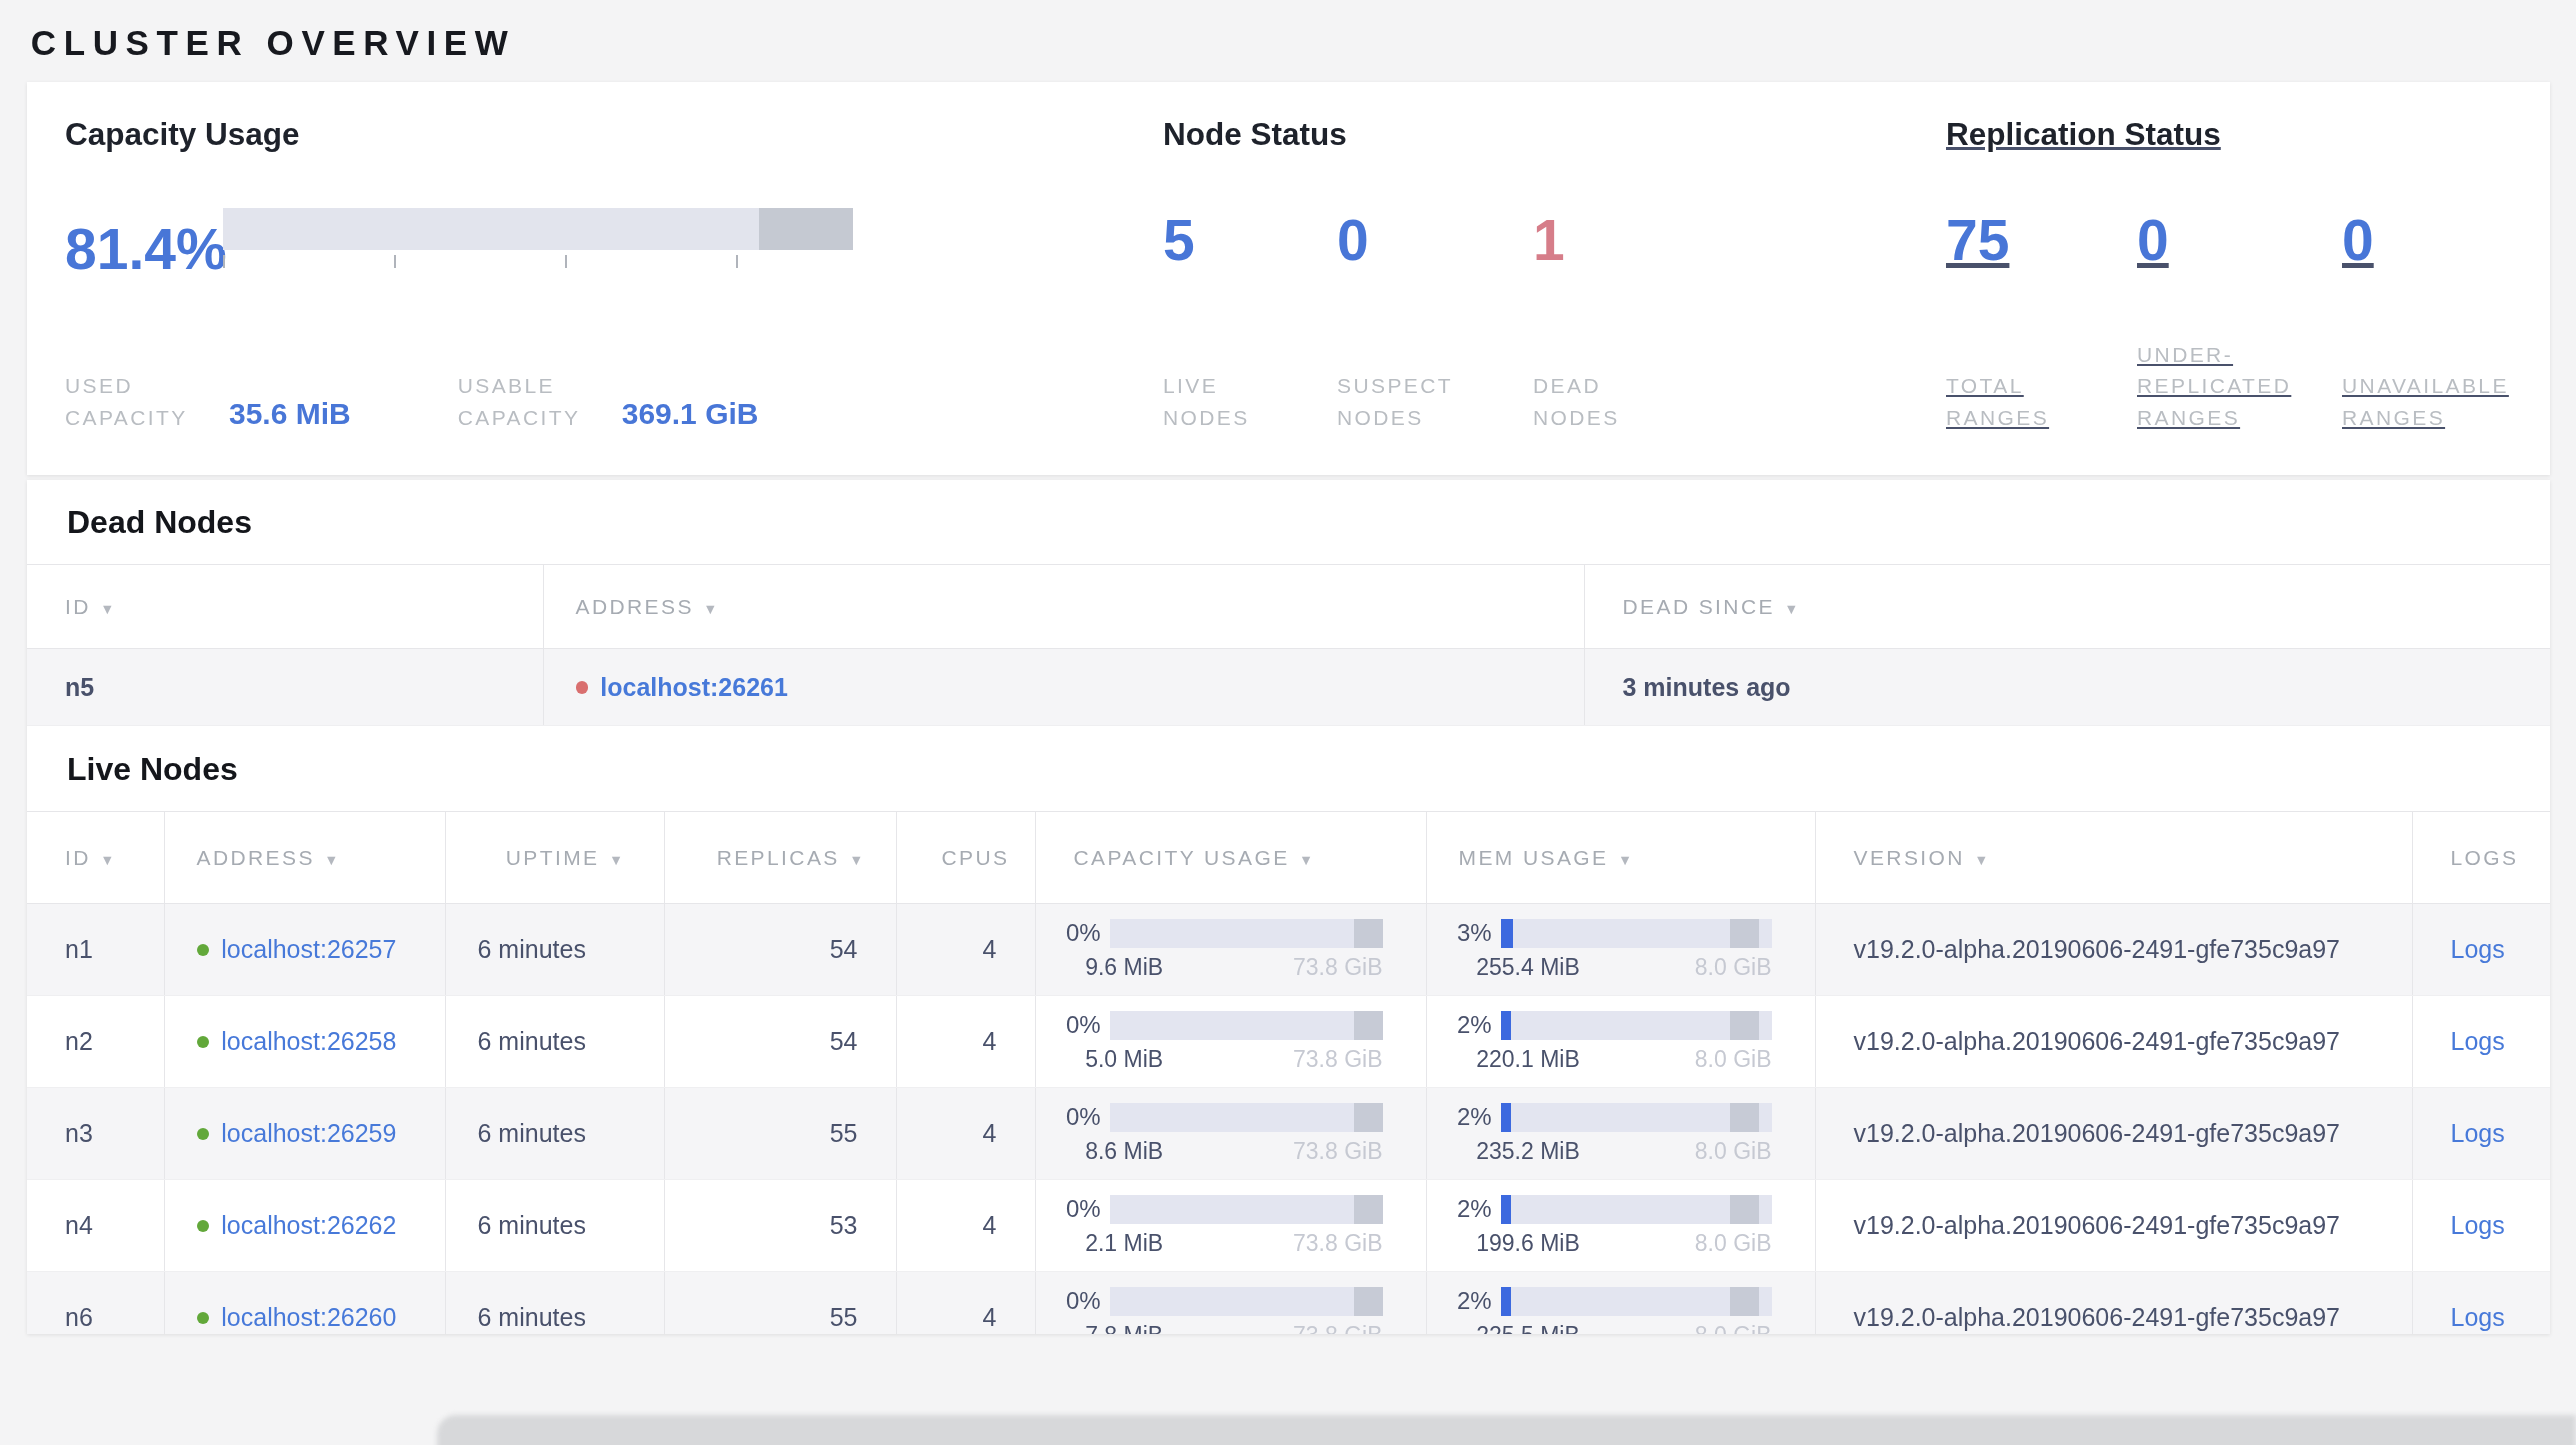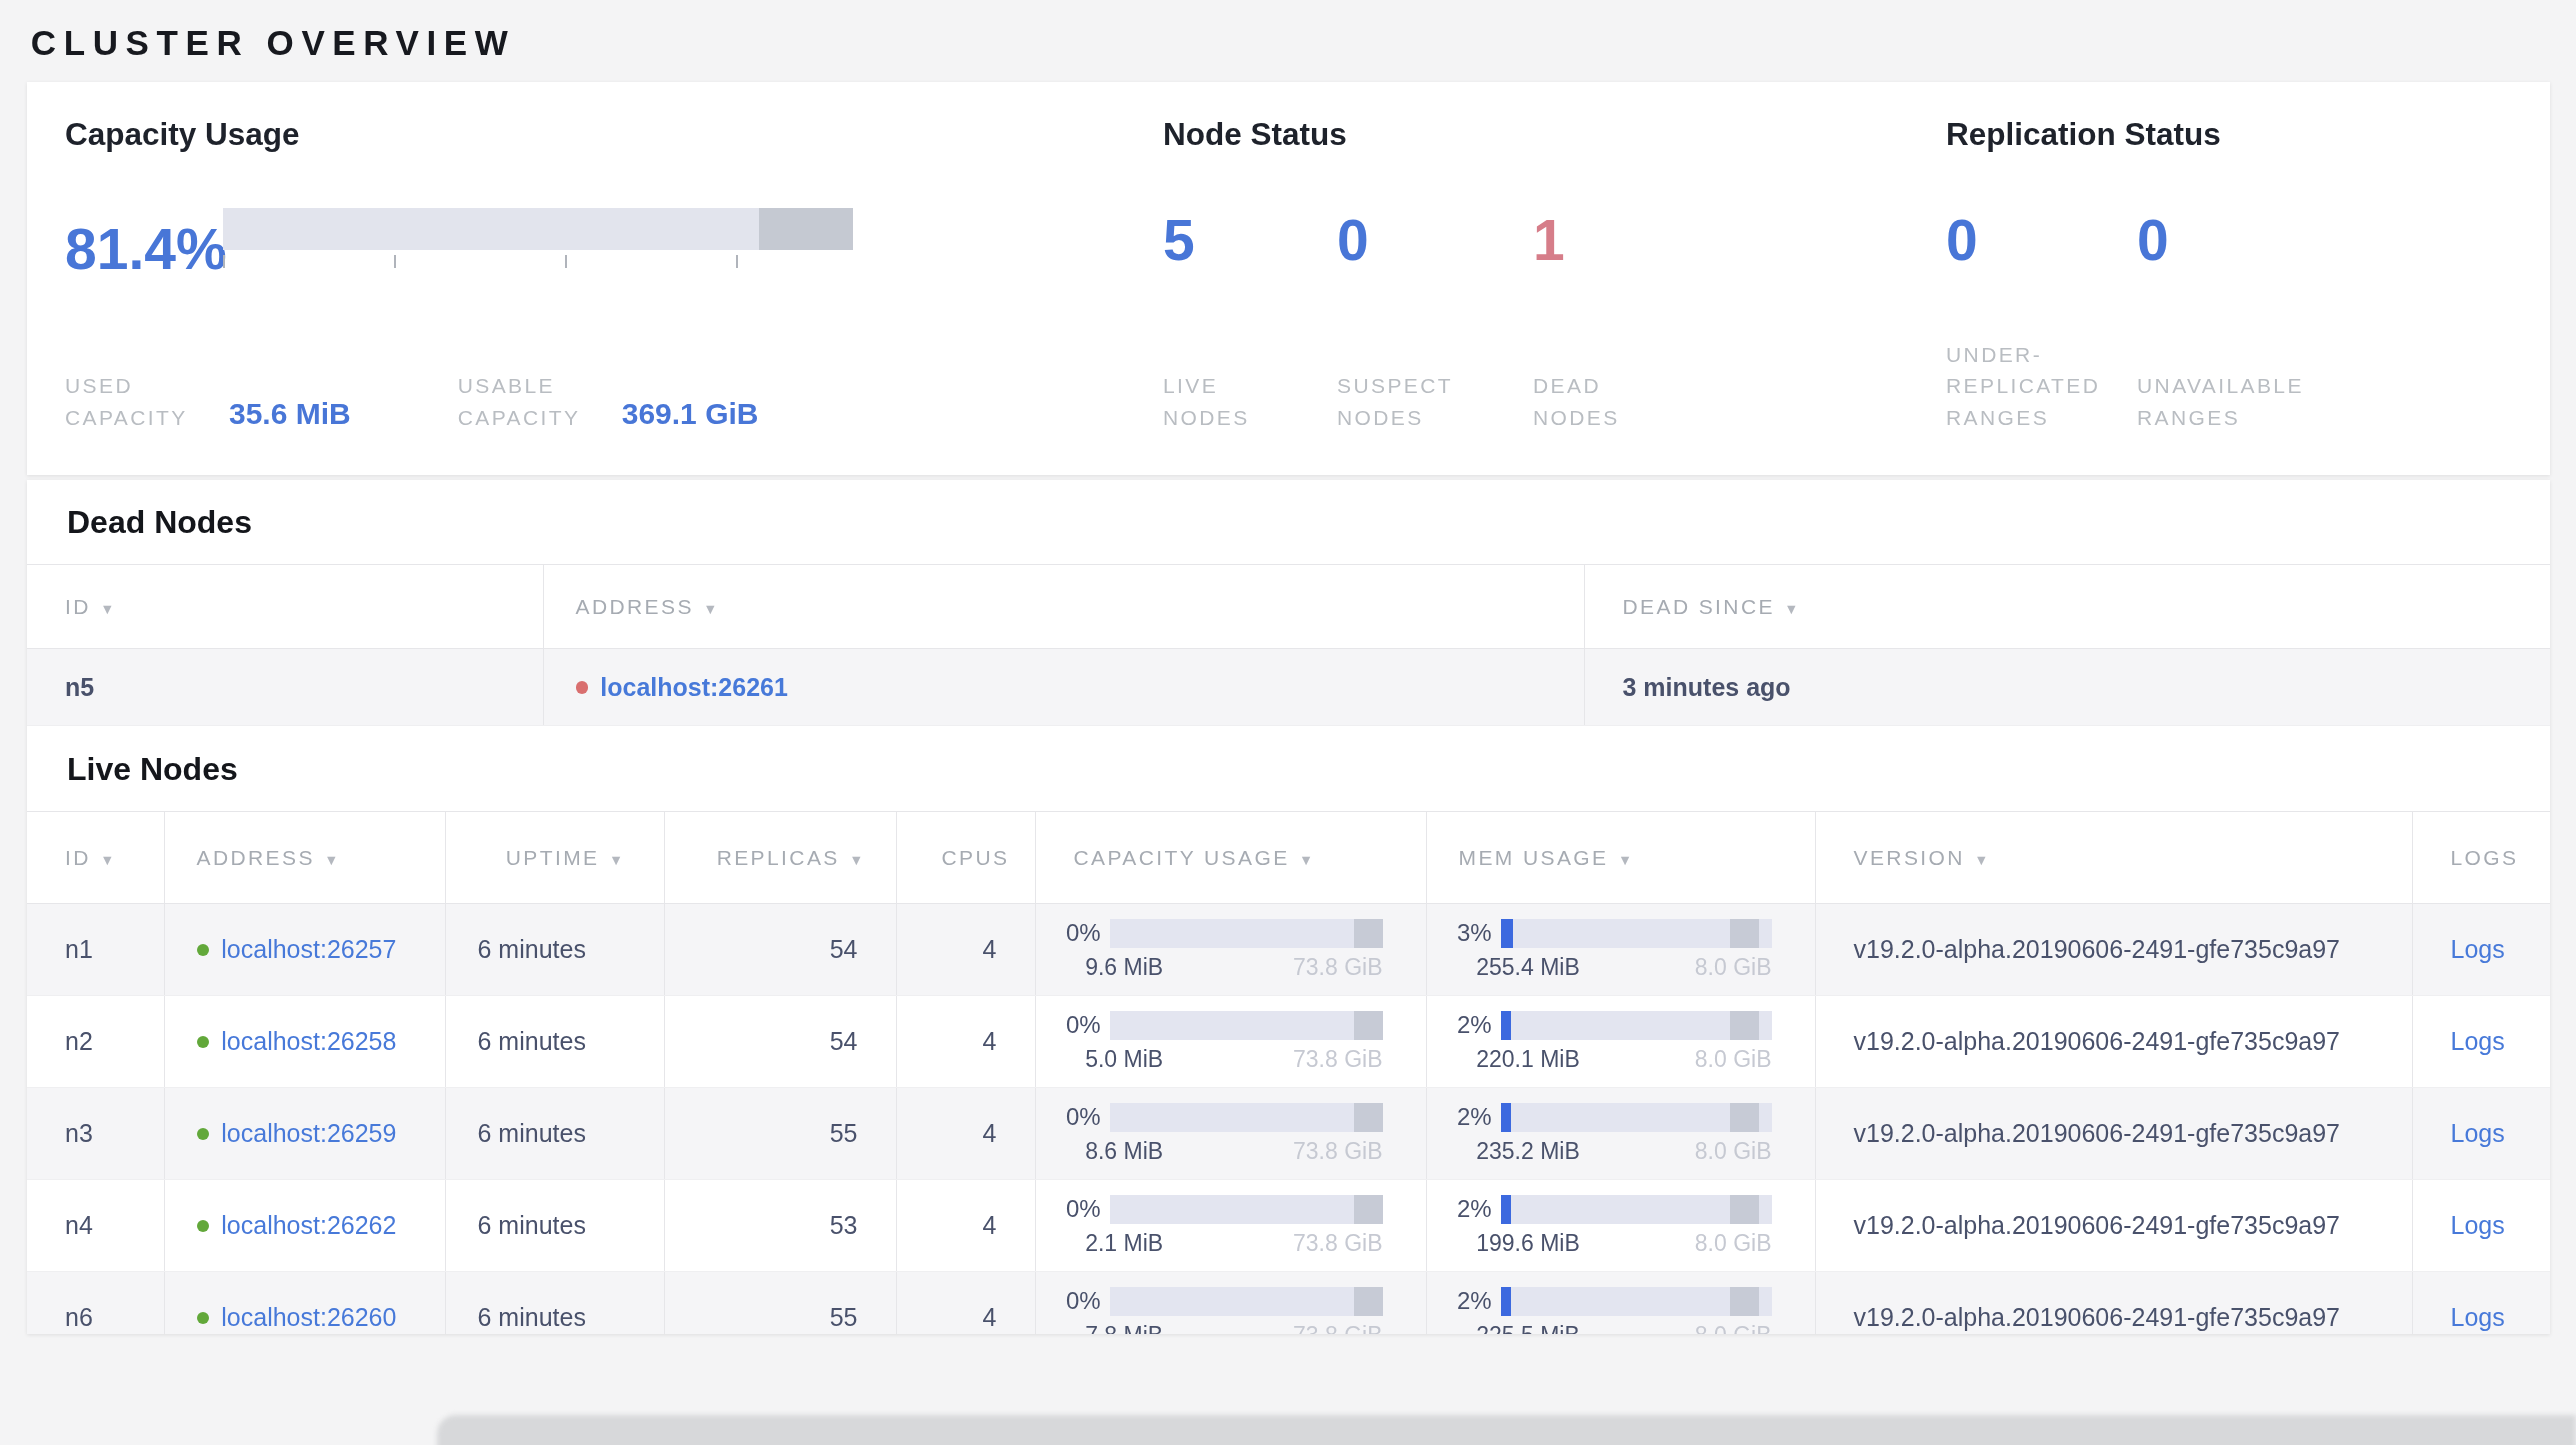--- a/index.html
+++ b/index.html
@@ -22,21 +22,21 @@
   .summary-card {
     background:#fff; height:393px; width:2523px;
     box-shadow:0 1px 3.8px rgba(0,0,0,0.09);
     display:flex;
     padding:34px 0 42px 38px;
   }
   .sec { display:flex; flex-direction:column; }
   .sec h3 { font-size:31.5px; font-weight:700; color:#1e222b; }
   .sec-capacity { width:1098px; }
   .sec-nodes    { width:783px; }
-  .sec-repl     { flex:1; }
+  .sec-repl     { flex:1;text-decoration:underline; }
 
   .cap-main { display:flex; margin-top:55px; }
   .cap-pct {
     width:158px; font-size:57px; font-weight:600; color:#4876d7;
     line-height:1; padding-top:13.4px;
   }
   .cap-bar-block { width:630px; }
   .cap-bar { position:relative; height:42px; background:#e2e4ed; }
   .cap-bar .seg-dark { position:absolute; top:0; bottom:0; right:0; width:15%; background:#c5c9d2; }
   .cap-bar .seg-fill { position:absolute; top:0; bottom:0; left:0; background:#3c69df; }
@@ -179,20 +179,24 @@
         <div class="stat">
           <div class="stat-value" style="color: rgb(214, 125, 137);">1</div>
           <div class="stat-label">DEAD NODES</div>
         </div>
       </div>
     </div>
 
     <div class="sec sec-repl">
       <h3>Replication Status</h3>
       <div class="stat-row">
+        <div class="stat">
+          <div class="stat-value" style="color: rgb(72, 118, 215);">75</div>
+          <div class="stat-label">TOTAL RANGES</div>
+        </div>
         <div class="stat">
           <div class="stat-value" style="color: rgb(72, 118, 215);">0</div>
           <div class="stat-label">UNDER-REPLICATED RANGES</div>
         </div>
         <div class="stat">
           <div class="stat-value" style="color: rgb(72, 118, 215);">0</div>
           <div class="stat-label">UNAVAILABLE RANGES</div>
         </div>
       </div>
     </div>

